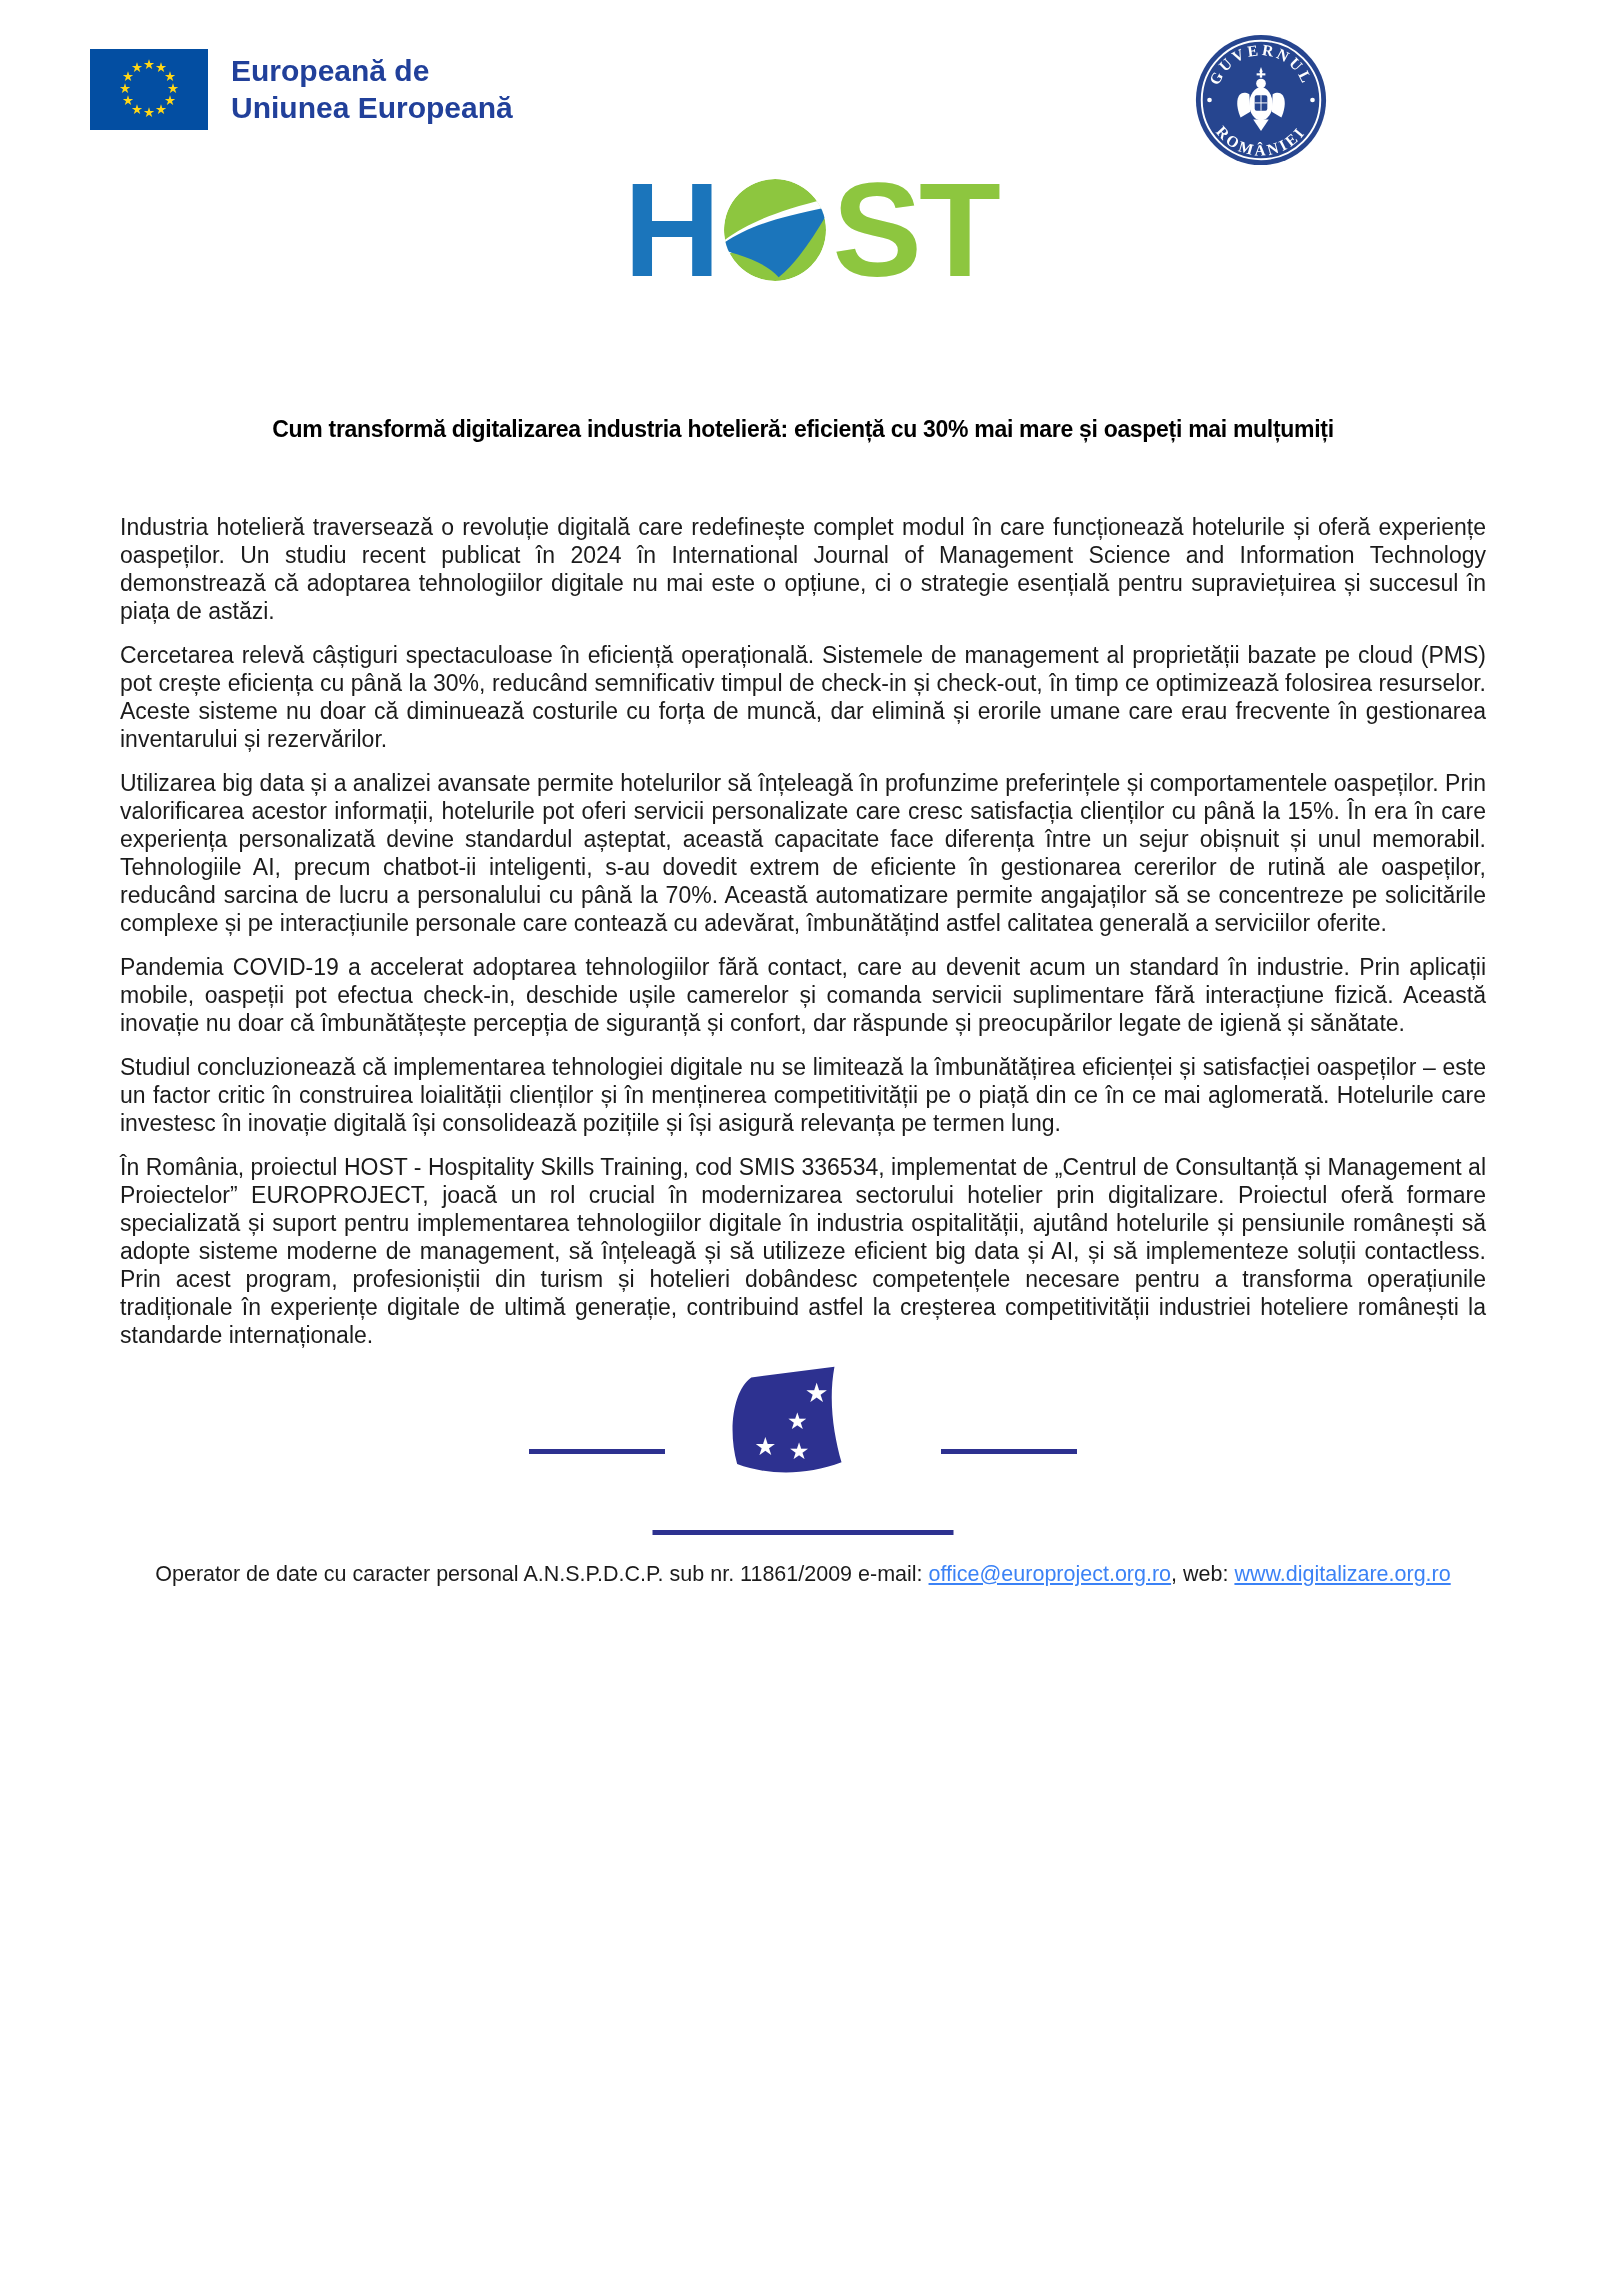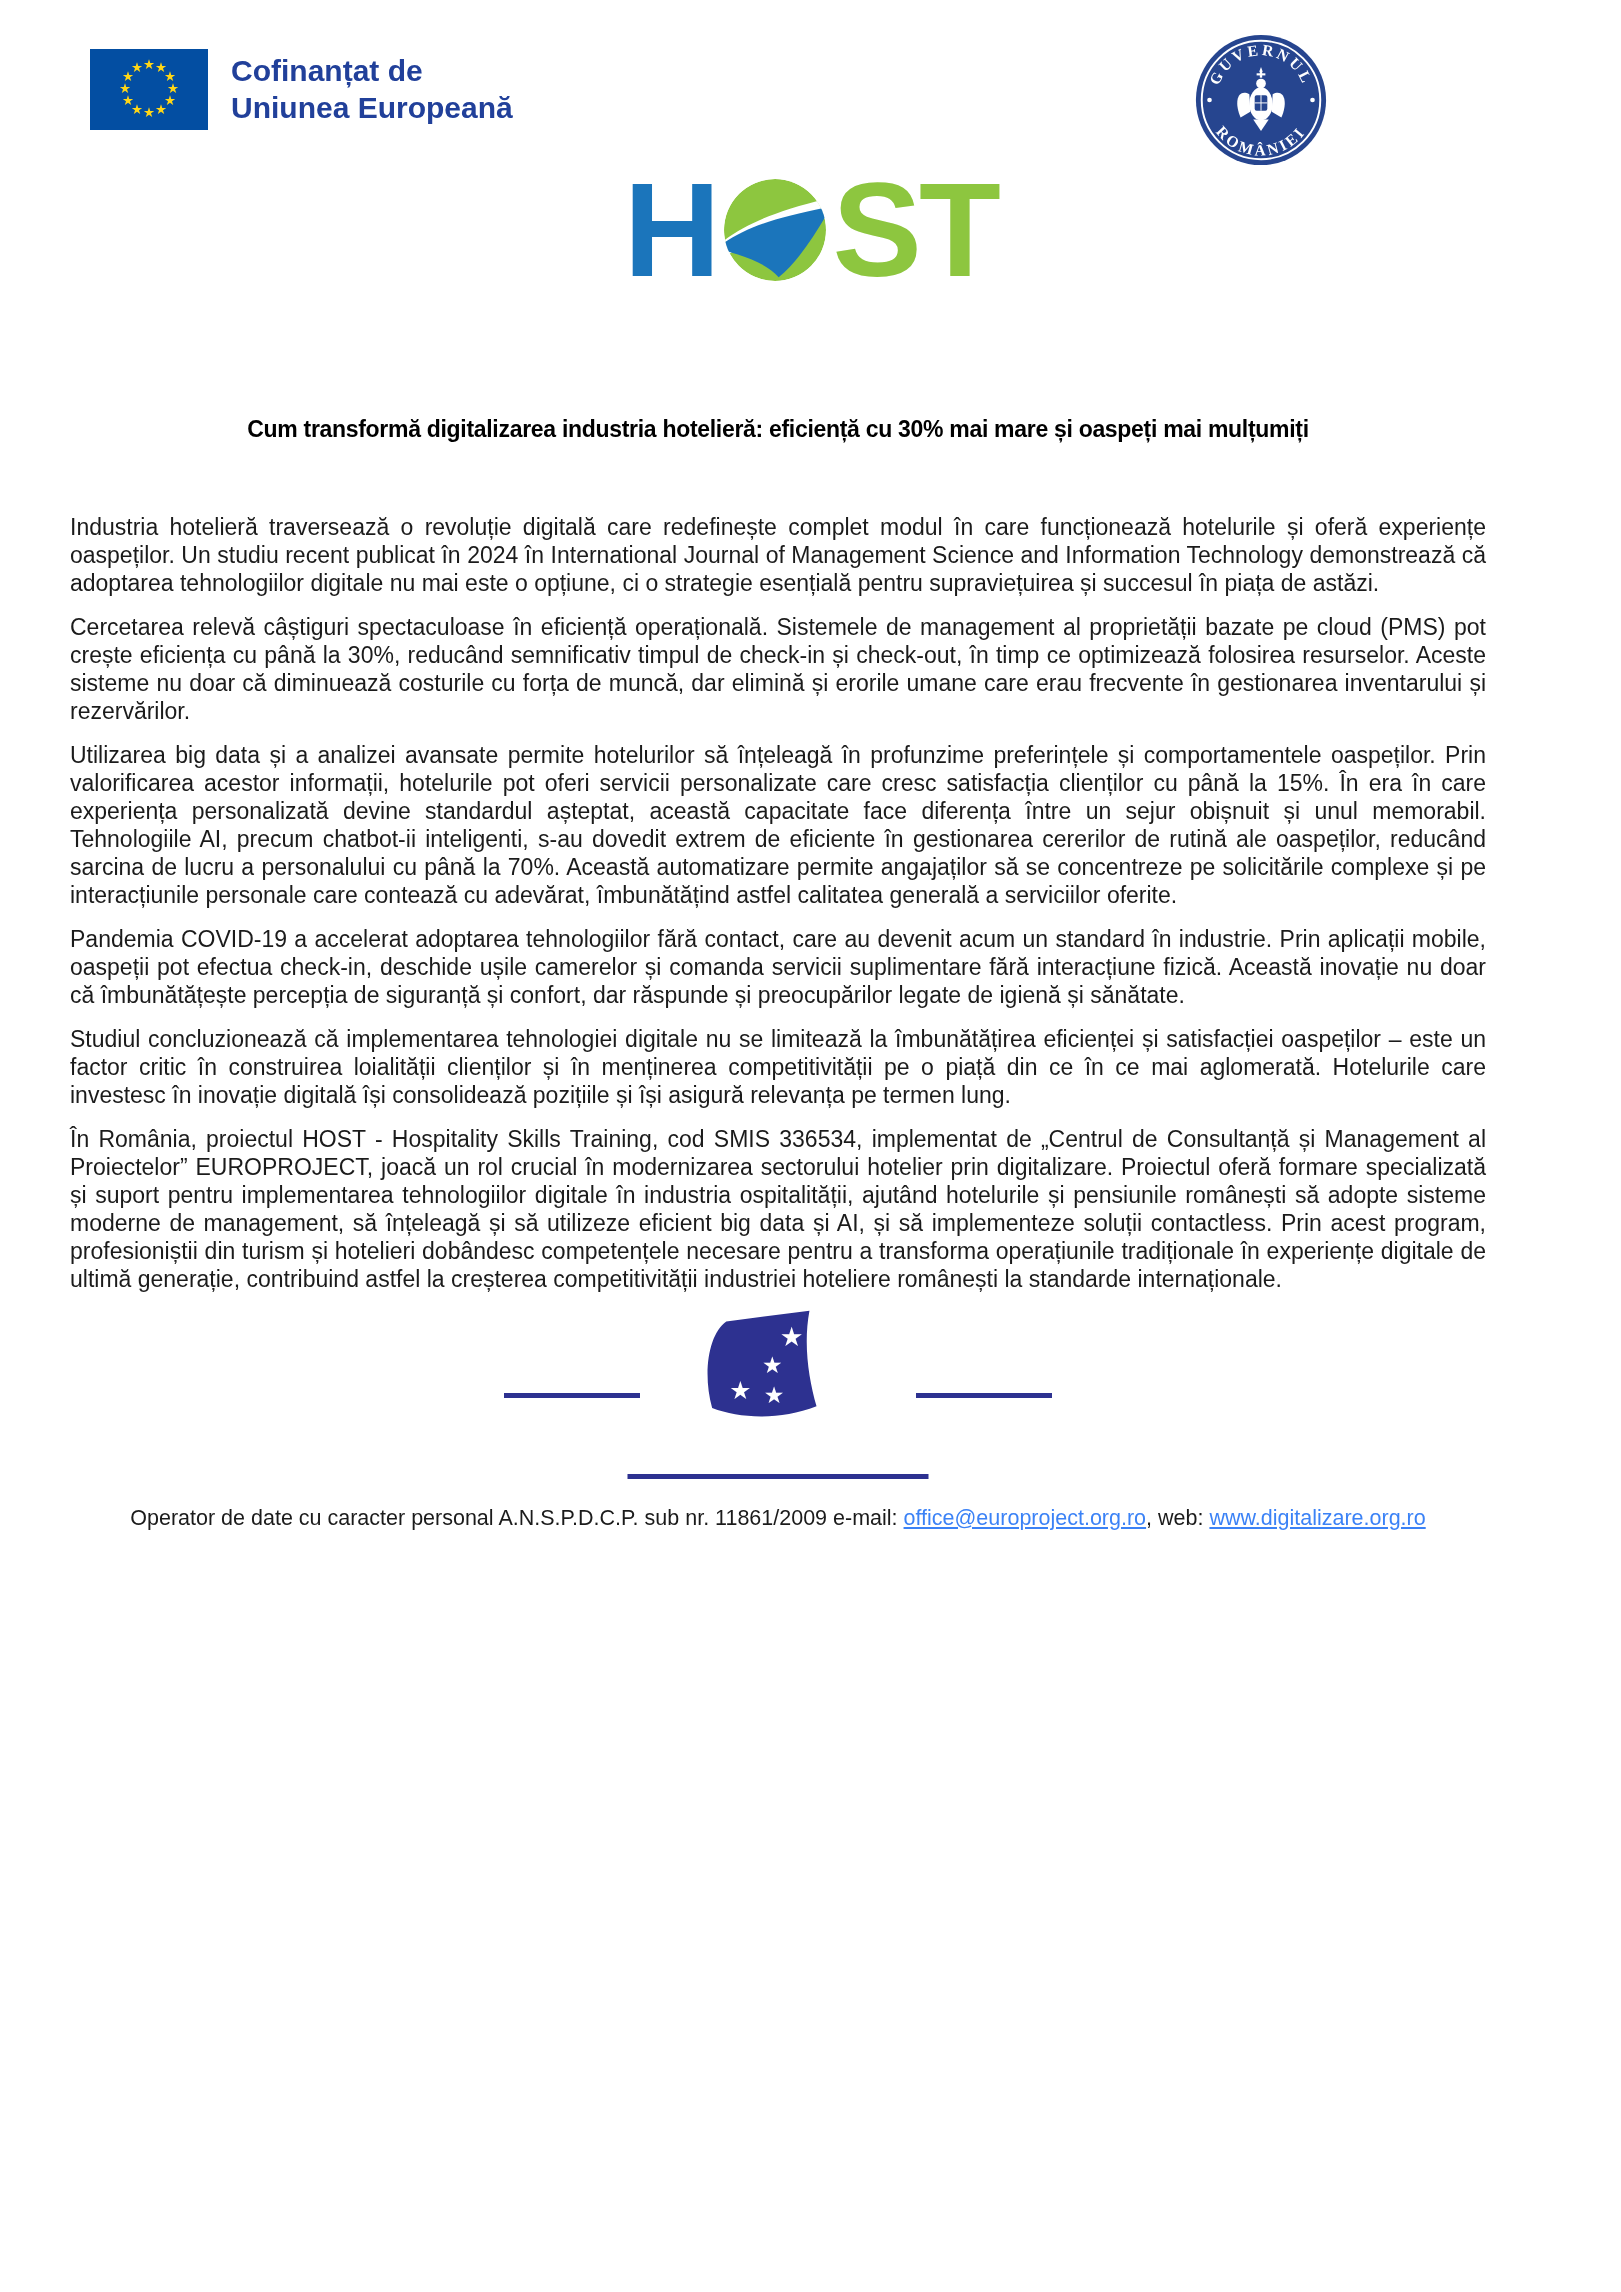--- a/index.html
+++ b/index.html
@@ -16,21 +16,21 @@
   .eu-flag{position:relative;width:118px;height:81px;background:#034ea2;flex:0 0 auto;}
   .eu-star{position:absolute;transform:translate(-50%,-50%);color:#ffd617;font-size:13.4px;line-height:1;}
   .eu-text{color:#21409a;font-weight:bold;font-size:30px;line-height:1.22;}
   .gov-logo{position:absolute;left:1193px;top:32px;width:136px;height:136px;}
   
   .host-logo{position:absolute;top:163px;left:0;right:0;display:flex;justify-content:center;align-items:center;font-weight:bold;font-size:134px;line-height:1;letter-spacing:-2.7px;}
   .host-h{color:#1b75bb;}
   .host-st{color:#8dc63f;text-align:right;}
   .host-o{width:102px;height:102px;margin:0 6.3px;flex:0 0 auto;}
   
-  .content{padding:416px 136px 0 70px;}
+  .content{padding:416px 136px 0 120px;}
   .title{font-weight:bold;font-size:23px;letter-spacing:-0.3px;white-space:nowrap;text-align:center;color:#000;margin:0 0 70px 0;}
   .bodytext p{font-size:23px;line-height:28px;text-align:justify;margin:0 0 16px 0;}
   
   .ep-wrap{position:relative;width:573px;margin:14.3px auto 0 auto;height:184px;}
   .ep-flag{position:absolute;left:50%;top:0;transform:translateX(-62%);width:136px;height:115px;}
   .ep-bar{position:absolute;top:84px;width:136px;height:5.4px;background:#2d3190;}
   .ep-bar.left{left:12.5px;}
   .ep-bar.right{right:12.5px;}
   .ep-word{position:absolute;top:91px;left:0;width:100%;text-align:center;font-weight:bold;font-size:56px;color:#2d3190;letter-spacing:0;}
   .ep-underline{position:absolute;top:165px;left:50%;transform:translateX(-50%);width:301px;height:4.5px;background:#2d3190;}
@@ -41,21 +41,21 @@
 </head>
 <body>
 
 <div class="page">
 
   <div class="eu-block">
     <div class="eu-flag">
       <span><span class="eu-star" style="left: 59px; top: 16px;">★</span><span class="eu-star" style="left: 71px; top: 19.4px;">★</span><span class="eu-star" style="left: 80px; top: 28px;">★</span><span class="eu-star" style="left: 83px; top: 40px;">★</span><span class="eu-star" style="left: 80px; top: 52px;">★</span><span class="eu-star" style="left: 71px; top: 61px;">★</span><span class="eu-star" style="left: 59px; top: 64px;">★</span><span class="eu-star" style="left: 47px; top: 61px;">★</span><span class="eu-star" style="left: 38px; top: 52px;">★</span><span class="eu-star" style="left: 35px; top: 40px;">★</span><span class="eu-star" style="left: 38px; top: 28px;">★</span><span class="eu-star" style="left: 47px; top: 19.4px;">★</span></span>
     </div>
     <div class="eu-text">
-      <div>Cofinanțat de</div>
+      <div>Europeană de</div>
       <div>Uniunea Europeană</div>
     </div>
   </div>
 
   <svg class="gov-logo" viewBox="0 0 140 140">
     <circle cx="70" cy="70" r="67" fill="#26458f"></circle>
     <circle cx="70" cy="70" r="61" fill="none" stroke="#ffffff" stroke-width="2"></circle>
     <defs>
       <path id="arcTop" d="M 24,70 A 46 46 0 0 1 116,70" fill="none"></path>
       <path id="arcBot" d="M 13,70 A 57 57 0 0 0 127,70" fill="none"></path>

